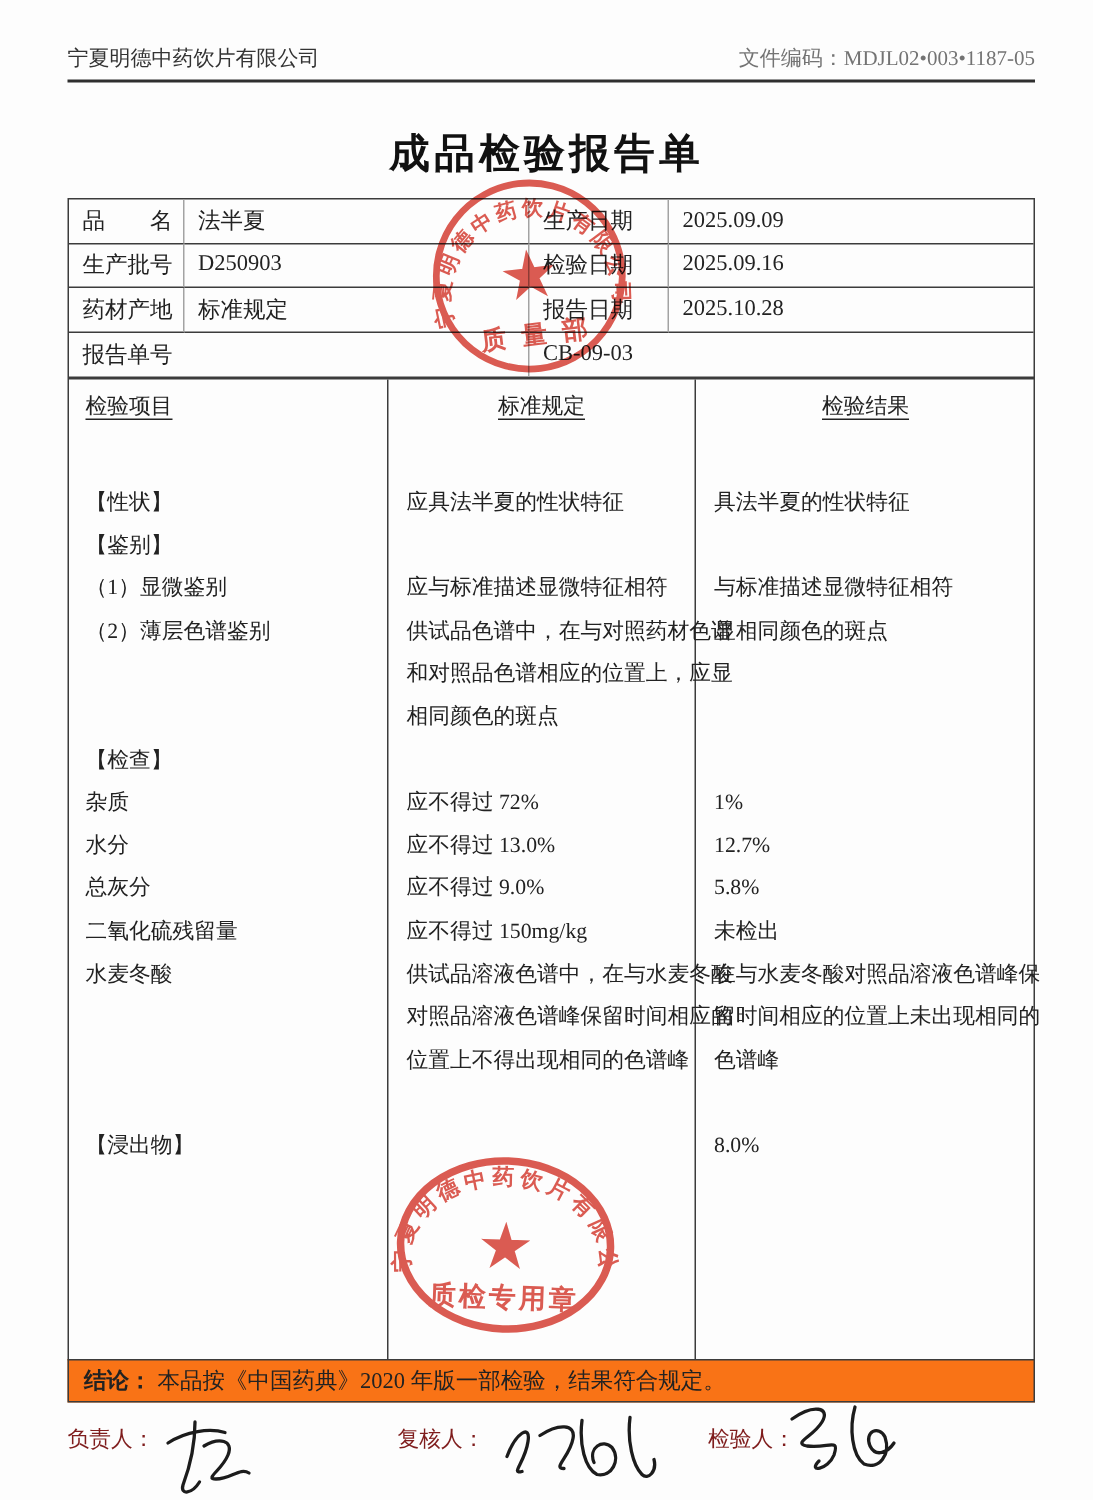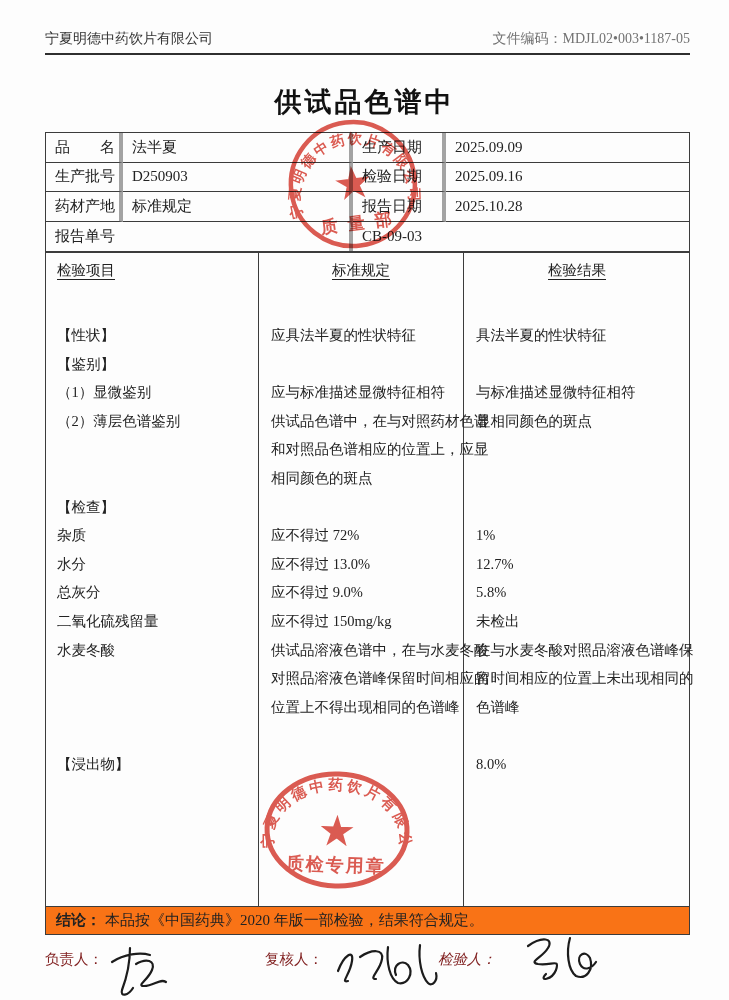--- a/index.html
+++ b/index.html
@@ -15,21 +15,21 @@
   
   .title{position:absolute;left:0;top:84px;width:729px;text-align:center;
     font-size:27px;font-weight:bold;letter-spacing:3px;color:#111;}
   
   .info-table{
     position:absolute;left:45px;top:132px;width:645px;height:120px;
     border:1px solid #3c3c3c;box-sizing:border-box;
     display:grid;grid-template-columns:77px 230px 93px 243px;grid-auto-rows:29.5px;
     font-size:15px;
   }
-  .ic{border-right:4px solid #a3a3a3;border-bottom:1px solid #3c3c3c;
+  .ic{border-right:1px solid #a3a3a3;border-bottom:1px solid #3c3c3c;
     display:flex;align-items:center;padding-left:9px;box-sizing:border-box;white-space:nowrap;}
   .ic.noR{border-right:none;}
   .ic.noB{border-bottom:none;}
   .ic.span2a{grid-column:1 / 3;}
   .ic.span2b{grid-column:3 / 5;}
   
   .main-table{
     position:absolute;left:45px;top:252px;width:645px;height:655px;
     border:1px solid #3c3c3c;box-sizing:border-box;font-size:14.5px;
   }
@@ -52,40 +52,40 @@
   .tline{height:28.6px;line-height:28.6px;white-space:nowrap;overflow:visible;}
   
   .conclusion{
     position:absolute;left:45px;top:906px;width:645px;height:29px;
     border:1px solid #3c3c3c;box-sizing:border-box;display:flex;align-items:center;
     padding-left:10px;font-size:15px;background:#f97316;
   }
   .conclusion .lab{font-weight:bold;margin-right:4px;}
   
   .sig-label{position:absolute;font-size:14.5px;color:#7f1d1d;top:950px;}
-  .sl1{left:45px;} .sl2{left:265px;} .sl3{left:438px;font-style:italic;}
+  .sl1{left:45px;} .sl2{left:265px;} .sl3{left:472px;}
   .sig-svg{position:absolute;}
   .sg1{left:100px;top:938px;} .sg2{left:330px;top:933px;} .sg3{left:518px;top:928px;}
   .sig-svg path{stroke:#1c1c1c;stroke-width:2.2;fill:none;stroke-linecap:round;}
   
   .stamp{position:absolute;mix-blend-mode:multiply;opacity:0.88;}
   .stamp1{left:282px;top:117px;transform:rotate(-7deg);}
   .stamp2{left:259px;top:768px;transform:rotate(2deg);}
   .stamp text{font-family:"Liberation Serif","DejaVu Serif",serif;font-weight:bold;}
 </style>
 </head>
 <body>
 
 <div class="page">
 
   <div class="hdr-left">宁夏明德中药饮片有限公司</div>
   <div class="hdr-right">文件编码：MDJL02•003•1187-05</div>
   <div class="hdr-rule"></div>
 
-  <div class="title">供试品色谱中</div>
+  <div class="title">成品检验报告单</div>
 
   <div class="info-table">
     <div class="ic">品　　名</div>
     <div class="ic">法半夏</div>
     <div class="ic">生产日期</div>
     <div class="ic noR">2025.09.09</div>
 
     <div class="ic">生产批号</div>
     <div class="ic">D250903</div>
     <div class="ic">检验日期</div>

